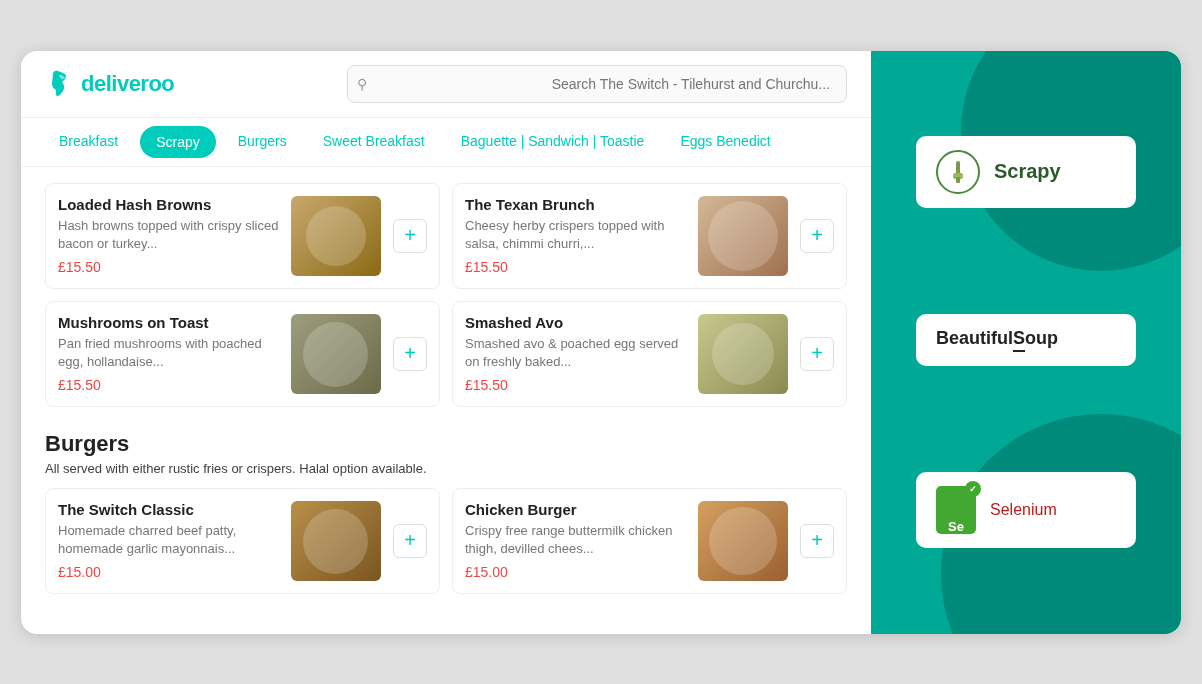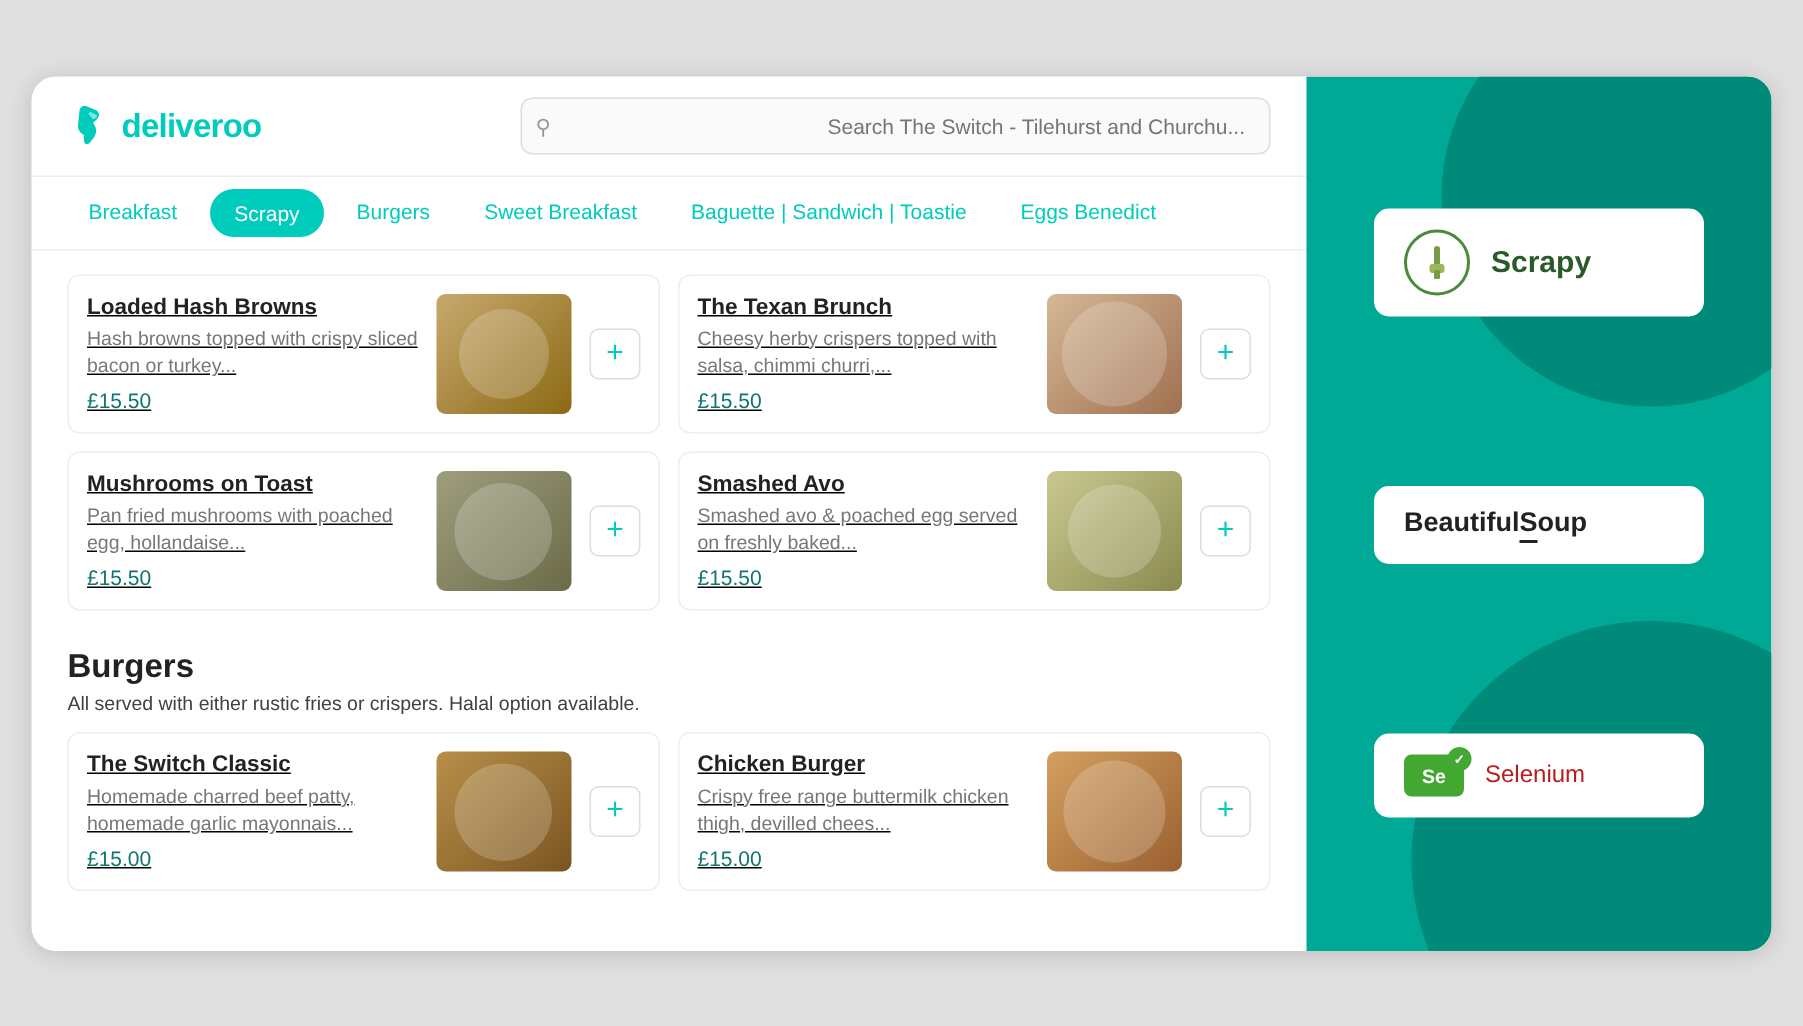--- a/index.html
+++ b/index.html
@@ -118,38 +118,37 @@
       display: flex;
       align-items: center;
       border: 1px solid #eee;
       border-radius: 8px;
       padding: 12px;
       gap: 12px;
       background: #fff;
     }
     .menu-item-info {
       flex: 1;
-      text-decoration: underline;
     }
     .menu-item-name {
       font-size: 15px;
       font-weight: 600;
       color: #222;
       margin-bottom: 4px;
     }
     .menu-item-desc {
       font-size: 13px;
       color: #777;
       margin-bottom: 6px;
       line-height: 1.4;
     }
     .menu-item-price {
       font-size: 14px;
       font-weight: 500;
-      color: #0f766e;
+      color: #ef4444;
     }
     .menu-item-image {
       width: 90px;
       height: 80px;
       border-radius: 6px;
       background: #d0c8b0;
       flex-shrink: 0;
       overflow: hidden;
       position: relative;
     }
@@ -400,21 +399,21 @@
       </div>
       <span class="tool-name">Scrapy</span>
     </div>
 
     <div class="tool-card">
       <span class="tool-name-bs">Beautiful<span style="display:inline-block;border-bottom:2px solid #222;padding-bottom:1px;">S</span>oup</span>
     </div>
 
     <div class="tool-card">
       <div style="position:relative;flex-shrink:0;">
-        <div style="width:40px;height:28px;background:#43a832;border-radius:5px;display:flex;align-items:center;justify-content:center;">
+        <div style="width:40px;height:48px;background:#43a832;border-radius:5px;display:flex;align-items:flex-end;justify-content:center;">
           <span style="color:#fff;font-weight:900;font-size:13px;">Se</span>
         </div>
         <div style="position:absolute;top:-5px;right:-5px;width:16px;height:16px;background:#43a832;border-radius:50%;display:flex;align-items:center;justify-content:center;">
           <span style="color:#fff;font-size:9px;font-weight:700;">✓</span>
         </div>
       </div>
       <span class="tool-name-se">Selenium</span>
     </div>
 
   </div>

